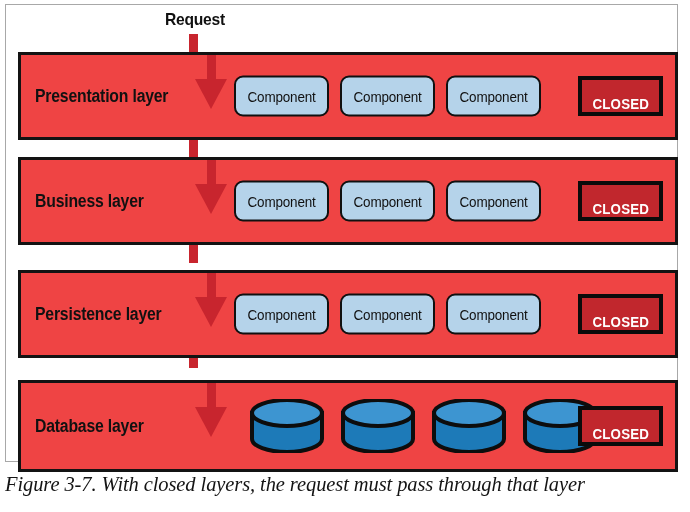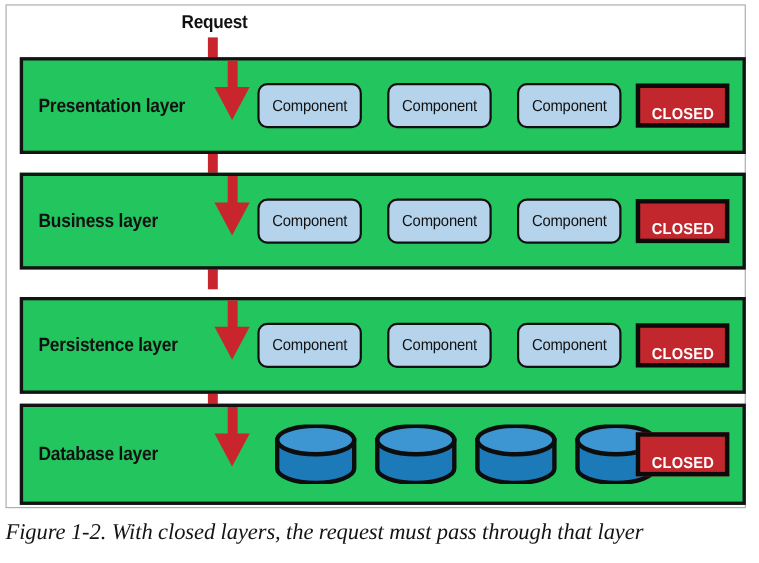--- a/index.html
+++ b/index.html
@@ -56,28 +56,28 @@
     width: 9px;
     height: 20px;
     background: #c8252e;
   }
 
   
   .layer-band {
     position: absolute;
     left: 18px;
     width: 660px;
-    background: #22c55e;
+    background: #ef4444;
     border: 3px solid #131313;
     box-sizing: border-box;
   }
   .layer-band.l1 { top: 52px;  height: 88px; }
   .layer-band.l2 { top: 157px; height: 88px; }
   .layer-band.l3 { top: 270px; height: 88px; }
-  .layer-band.l4 { top: 367px; height: 92px; }
+  .layer-band.l4 { top: 380px; height: 92px; }
 
   .layer-label {
     position: absolute;
     left: 14px;
     top: 50%;
     transform: translateY(-50%) scaleX(0.90);
     transform-origin: left center;
     font-family: "Liberation Sans", sans-serif;
     font-weight: bold;
     font-size: 17.5px;
@@ -125,21 +125,21 @@
   .arrow-connector.c3 { top: 349px; }
 
   
   .nodes-row {
     position: absolute;
     left: 213px;
     top: 50%;
     transform: translateY(-50%);
     display: flex;
     align-items: center;
-    gap: 23px;
+    gap: 11px;
   }
   .component-box {
     width: 95px;
     height: 41px;
     background: #b5d3ea;
     border: 2.5px solid #101010;
     border-radius: 9px;
     display: flex;
     align-items: center;
     justify-content: center;
@@ -320,15 +320,15 @@
           <path d="M3,14 L3,40 A35,13 0 0 0 73,40 L73,14 Z" fill="#1d7ab8" stroke="#0d0d0d" stroke-width="4"></path>
           <ellipse cx="38" cy="14" rx="35" ry="13" fill="#3d95d1" stroke="#0d0d0d" stroke-width="4"></ellipse>
         </svg>
       </div>
     </div>
     <div class="closed-badge">
       <span>CLOSED</span>
     </div>
   </div>
 
-  <div class="figure-caption">Figure 1-2. With closed layers, the request must pass through that layer</div>
+  <div class="figure-caption">Figure 3-7. With closed layers, the request must pass through that layer</div>
 
 </div>
 
 </body></html>

